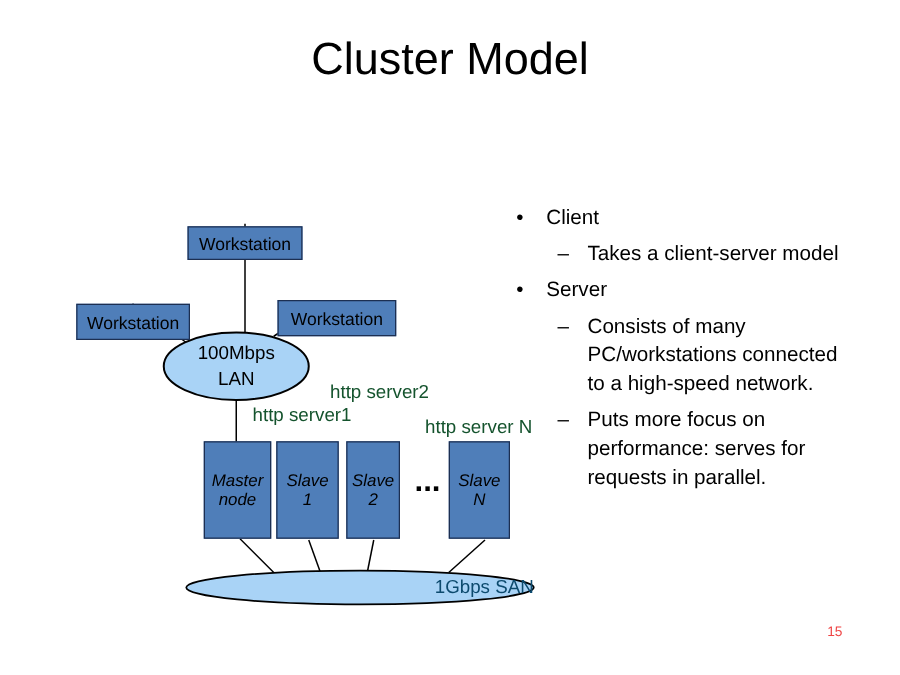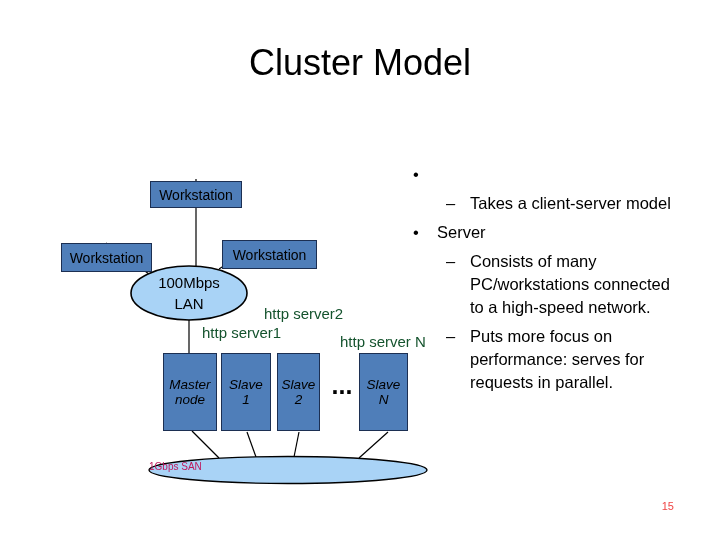--- a/index.html
+++ b/index.html
@@ -2,41 +2,41 @@
 <html><head>
 <meta charset="utf-8">
 <style>
   html,body { margin:0; padding:0; background:#888; }
   .slide {
     position:relative; width:720px; height:540px; background:#ffffff;
     font-family:"Liberation Sans","DejaVu Sans",sans-serif; color:#000;
     overflow:hidden; margin:0 auto;
   }
   .title {
-    position:absolute; left:0; top:42px; width:720px; margin:0;
+    position:absolute; left:0; top:26px; width:720px; margin:0;
     text-align:center; font-size:36px; font-weight:400; color:#000;
     letter-spacing:0px;
   }
   svg.wires { position:absolute; left:0; top:0; }
   .box {
     position:absolute; background:#4f7eb9; border:1.6px solid #1c2f52;
     display:flex; align-items:center; justify-content:center;
     box-sizing:border-box; text-align:center; color:#000;
   }
   .box .bl { display:block; line-height:15px; }
   .ws { font-size:14px;margin-top:29px; }
   .node { font-size:13.5px;font-style:italic; }
   .lbl { position:absolute; font-size:15px; color:#14532d; white-space:nowrap; }
   .lan-text {
     position:absolute; left:131px; top:272px; width:116px; text-align:center;
     font-size:15px; line-height:21px; color:#000;
   }
   .san-text {
-    position:absolute; left:149px; top:461px; width:278px; text-align:left;
-    font-size:10px; color:#be185d;
+    position:absolute; left:149px; top:461px; width:278px; text-align:right;
+    font-size:15px; color:#0c4a6e;
   }
   .dots {
     position:absolute; left:327px; top:370px; width:30px; height:30px;
     line-height:30px; text-align:center; font-size:25px; font-weight:900; color:#000;
   }
   .rpanel { position:absolute; left:404px; top:163px; width:308px; font-size:16.5px; line-height:23px; color:#000; }
   .row { display:flex; margin-bottom:6px; }
   .row.l1 { padding-left:9px; }
   .row.l2 { padding-left:42px; }
   .row .b { width:24px; flex:0 0 24px; }
@@ -113,20 +113,21 @@
       <span class="bl">Slave</span>
       <span class="bl">N</span>
     </span>
   </div>
 
   <div class="san-text">1Gbps SAN</div>
 
   <div class="rpanel">
     <div class="row l1">
       <span class="b">•</span>
+      <span class="txt">Client</span>
     </div>
     <div class="row l2">
       <span class="b">–</span>
       <span class="txt">
         <span class="ln">Takes a client-server model</span>
       </span>
     </div>
     <div class="row l1">
       <span class="b">•</span>
       <span class="txt">Server</span>

